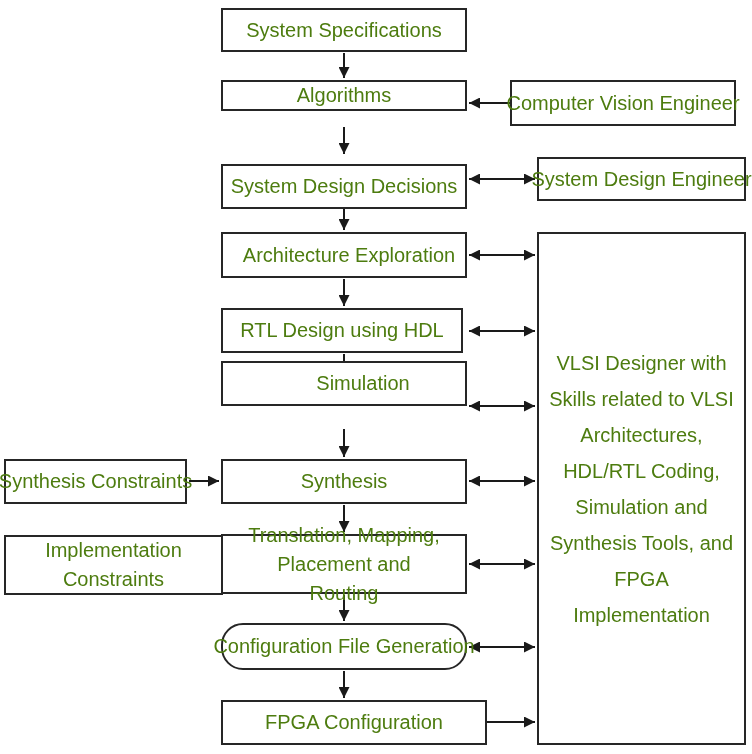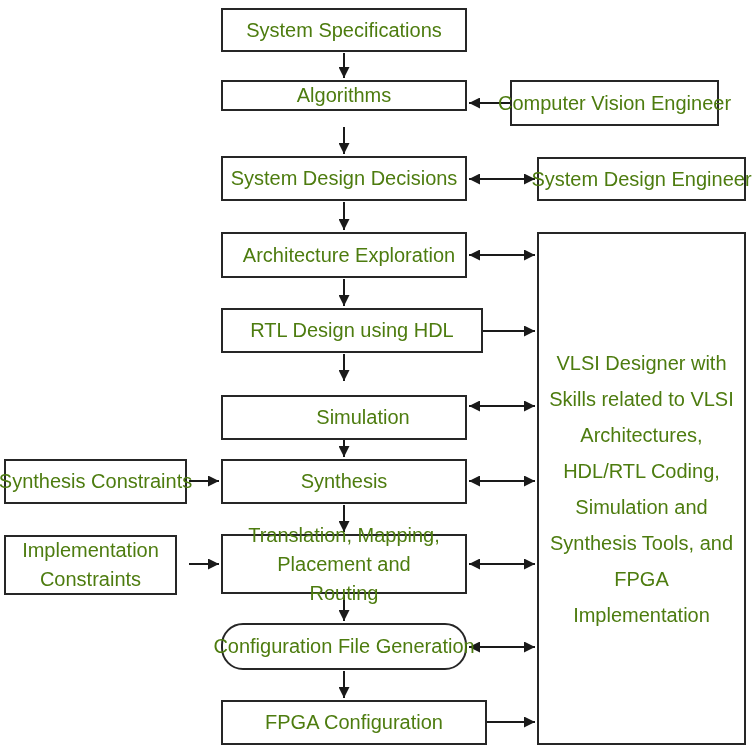--- a/index.html
+++ b/index.html
@@ -37,33 +37,33 @@
   .box-translation span { display: inline-block; max-width: 200px; }
   .box-impl-constraints span { display: inline-block; max-width: 150px; }
   .box-vlsi span {
     display: inline-block;
     width: 192px;
     line-height: 1.8;
   }
   
   .b-sysspec   { left: 221px; top:   8px; width: 246px; height: 44px; }
   .b-algo      { left: 221px; top:  80px; width: 246px; height: 31px; }
-  .b-sdd       { left: 221px; top: 156px; width: 246px; height: 45px; }
+  .b-sdd       { left: 221px; top: 164px; width: 246px; height: 45px; }
   .b-archexp   { left: 221px; top: 232px; width: 246px; height: 46px; padding-left: 10px; }
-  .b-rtl       { left: 221px; top: 308px; width: 262px; height: 45px; }
-  .b-sim       { left: 221px; top: 395px; width: 246px; height: 45px; padding-left: 38px; }
+  .b-rtl       { left: 221px; top: 308px; width: 242px; height: 45px; }
+  .b-sim       { left: 221px; top: 361px; width: 246px; height: 45px; padding-left: 38px; }
   .b-synth     { left: 221px; top: 459px; width: 246px; height: 45px; }
   .b-trans     { left: 221px; top: 534px; width: 246px; height: 60px; }
   .b-confgen   { left: 221px; top: 623px; width: 246px; height: 47px; border-radius: 22px; }
   .b-fpgaconf  { left: 221px; top: 700px; width: 266px; height: 45px; }
   
   .b-synthcon  { left: 4px;   top: 459px; width: 183px; height: 45px; }
-  .b-implcon   { left: 4px;   top: 535px; width: 173px; height: 60px; }
+  .b-implcon   { left: 4px;   top: 535px; width: 219px; height: 60px; }
   
-  .b-cve       { left: 510px; top:  80px; width: 209px; height: 46px; }
+  .b-cve       { left: 510px; top:  80px; width: 226px; height: 46px; }
   .b-sde       { left: 537px; top: 157px; width: 209px; height: 44px; }
   .b-vlsi      { left: 537px; top: 232px; width: 209px; height: 513px; }
 </style>
 </head>
 <body>
 
 <div class="canvas">
 
   <svg class="connectors" viewBox="0 0 752 754" xmlns="http://www.w3.org/2000/svg">
     <defs>

